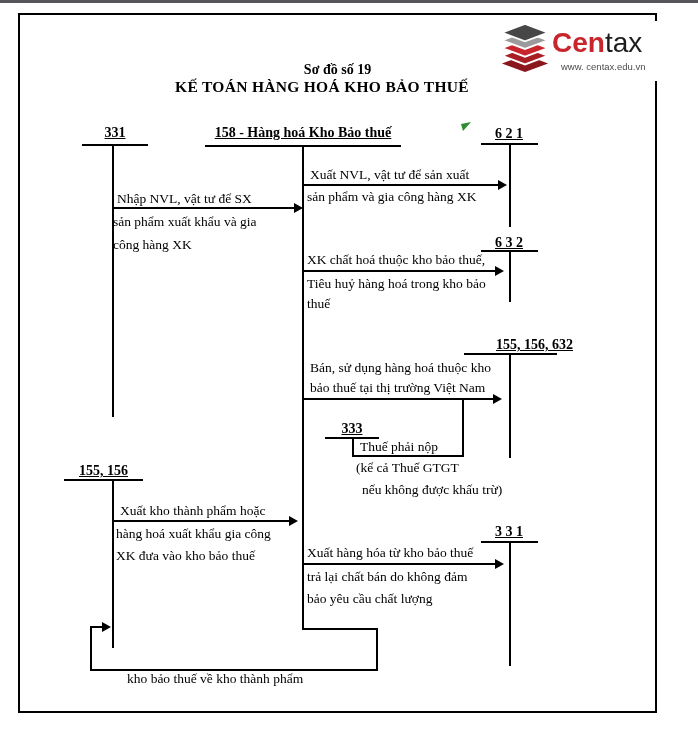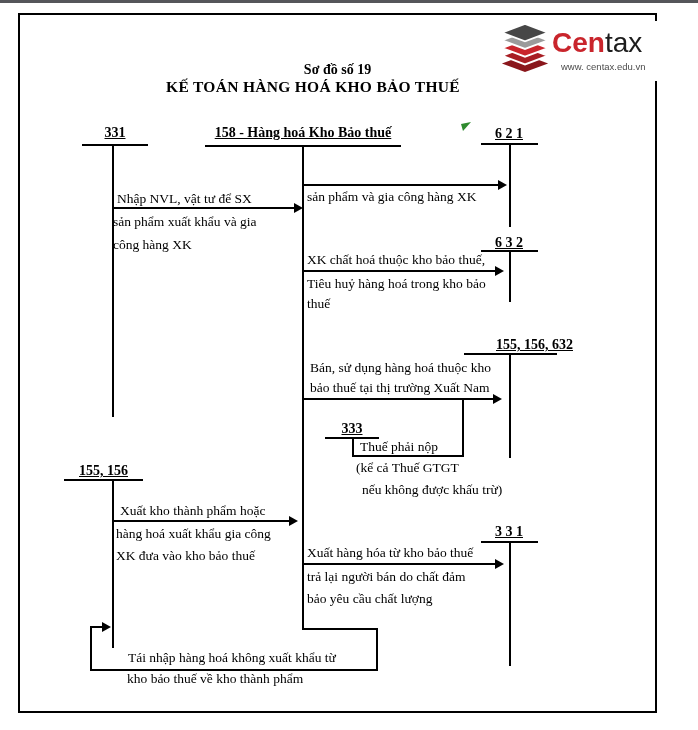--- a/index.html
+++ b/index.html
@@ -8,21 +8,21 @@
   .edge{position:absolute;left:0;top:0;width:698px;height:3px;background:#55565a;}
   .frame{position:absolute;left:18px;top:13px;width:635px;height:696px;border:2px solid #000;}
   .hl{position:absolute;height:2px;background:#000;}
   .vl{position:absolute;width:2px;background:#000;}
   .ah{position:absolute;width:0;height:0;border-left:9px solid #000;
       border-top:5px solid transparent;border-bottom:5px solid transparent;}
   .txt{position:absolute;font-size:13.5px;line-height:16px;white-space:nowrap;}
   .acct{position:absolute;font-size:14px;font-weight:bold;text-align:center;white-space:nowrap;text-decoration:underline;}
   .title1{position:absolute;left:18px;top:62px;width:639px;text-align:center;
           font-size:14px;font-weight:bold;}
-  .title2{position:absolute;left:11px;top:78px;width:604px;text-align:center;
+  .title2{position:absolute;left:20px;top:78px;width:604px;text-align:center;
           font-size:15.5px;font-weight:bold;letter-spacing:.3px;}
   .logo{position:absolute;left:497px;top:21px;width:170px;height:60px;background:#fff;}
   .logo-mark{position:absolute;left:2px;top:3px;}
   .logo-text{position:absolute;left:55px;top:8px;font-family:"Liberation Sans","DejaVu Sans",sans-serif;
              font-size:28px;line-height:28px;letter-spacing:0;text-align:right;}
   .logo-cen{font-weight:bold;}
   .logo-url{position:absolute;left:64px;top:40px;font-family:"Liberation Sans","DejaVu Sans",sans-serif;
             font-size:9.5px;color:#4d4d4d;white-space:nowrap;}
   .marker{position:absolute;left:461px;top:122px;}
 </style>
@@ -86,55 +86,55 @@
   <div class="acct" style="left:480px;top:524px;width:58px">3 3 1</div>
   <div class="hl" style="left:481px;top:541px;width:57px"></div>
   <div class="vl" style="left:509px;top:543px;height:123px"></div>
 
   <div class="txt" style="left:117px;top:191px">Nhập NVL, vật tư để SX</div>
   <div class="hl" style="left:113px;top:207px;width:182px"></div>
   <div class="ah" style="left:294px;top:203px"></div>
   <div class="txt" style="left:113px;top:214px">sản phẩm xuất khẩu và gia</div>
   <div class="txt" style="left:113px;top:237px">công hàng XK</div>
 
+  <div class="txt" style="left:310px;top:167px">Xuất NVL, vật tư để sản xuất</div>
   <div class="hl" style="left:303px;top:184px;width:196px"></div>
   <div class="ah" style="left:498px;top:180px"></div>
   <div class="txt" style="left:307px;top:189px">sản phẩm và gia công hàng XK</div>
 
   <div class="txt" style="left:307px;top:252px">XK chất hoá thuộc kho bảo thuế,</div>
   <div class="hl" style="left:303px;top:270px;width:193px"></div>
   <div class="ah" style="left:495px;top:266px"></div>
   <div class="txt" style="left:307px;top:276px">Tiêu huỷ hàng hoá trong kho bảo</div>
   <div class="txt" style="left:307px;top:296px">thuế</div>
 
   <div class="txt" style="left:310px;top:360px">Bán, sử dụng hàng hoá thuộc kho</div>
-  <div class="txt" style="left:310px;top:380px">bảo thuế tại thị trường Xuất Nam</div>
+  <div class="txt" style="left:310px;top:380px">bảo thuế tại thị trường Việt Nam</div>
   <div class="hl" style="left:303px;top:398px;width:191px"></div>
   <div class="ah" style="left:493px;top:394px"></div>
 
   <div class="txt" style="left:360px;top:439px">Thuế phải nộp</div>
   <div class="hl" style="left:352px;top:455px;width:112px"></div>
   <div class="vl" style="left:462px;top:400px;height:57px"></div>
   <div class="txt" style="left:356px;top:460px">(kể cả Thuế GTGT</div>
   <div class="txt" style="left:120px;top:503px">Xuất kho thành phẩm hoặc</div>
 
   <div class="txt" style="left:362px;top:482px">nếu không được khấu trừ)</div>
   <div class="hl" style="left:113px;top:520px;width:177px"></div>
   <div class="ah" style="left:289px;top:516px"></div>
   <div class="txt" style="left:116px;top:526px">hàng hoá xuất khẩu gia công</div>
   <div class="txt" style="left:116px;top:548px">XK đưa vào kho bảo thuế</div>
 
   <div class="txt" style="left:307px;top:545px">Xuất hàng hóa từ kho bảo thuế</div>
   <div class="hl" style="left:303px;top:563px;width:193px"></div>
   <div class="ah" style="left:495px;top:559px"></div>
-  <div class="txt" style="left:307px;top:569px">trả lại người bán do chất đảm</div>
+  <div class="txt" style="left:307px;top:569px">trả lại chất bán do không đảm</div>
   <div class="txt" style="left:307px;top:591px">bảo yêu cầu chất lượng</div>
 
   <div class="hl" style="left:303px;top:628px;width:75px"></div>
   <div class="vl" style="left:376px;top:628px;height:43px"></div>
   <div class="hl" style="left:90px;top:669px;width:288px"></div>
   <div class="vl" style="left:90px;top:626px;height:45px"></div>
   <div class="hl" style="left:90px;top:626px;width:13px"></div>
   <div class="ah" style="left:102px;top:622px"></div>
-  <div class="txt" style="left:128px;top:650px">Tái nhập hàng hoá không xuất khẩu từ</div>
   <div class="txt" style="left:127px;top:671px">kho bảo thuế về kho thành phẩm</div>
 
 </div>
 
 </body></html>

